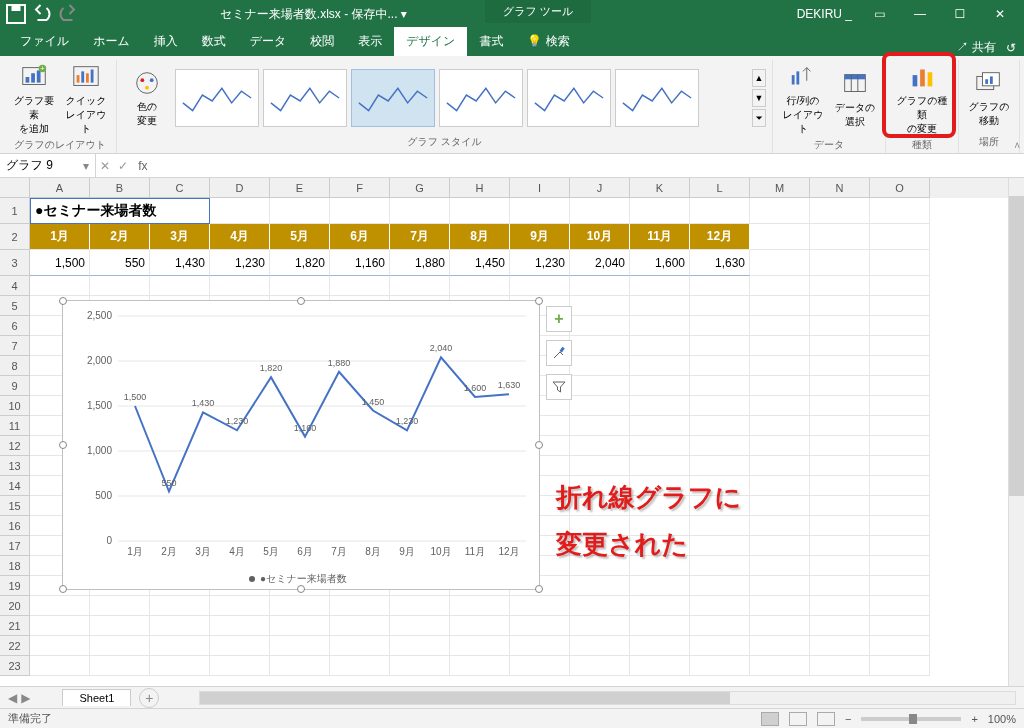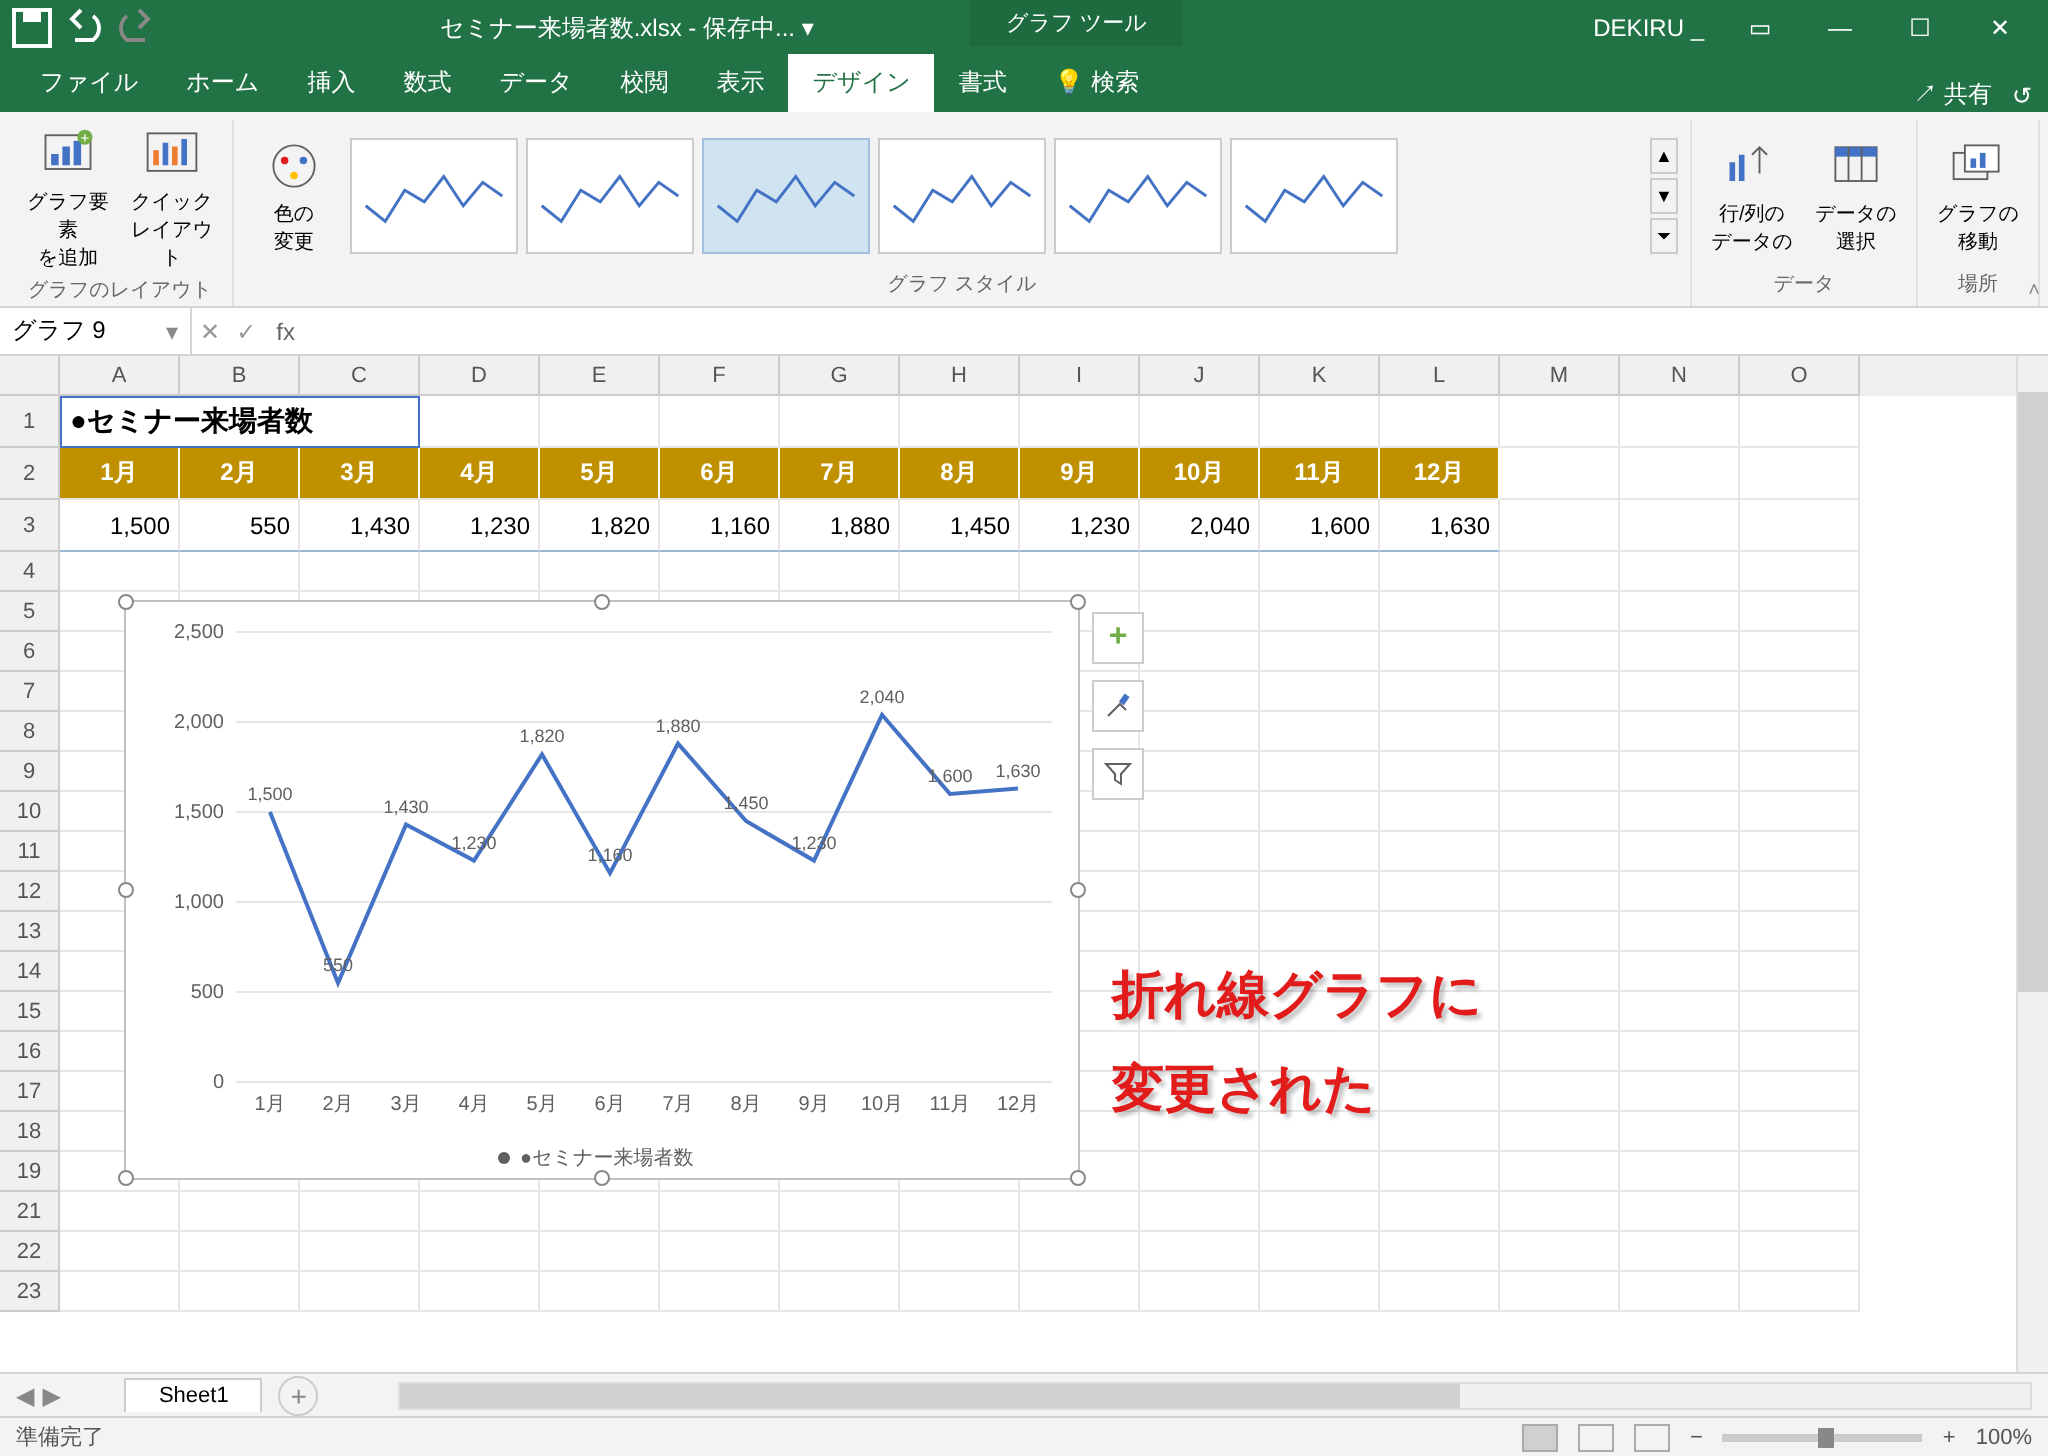--- a/index.html
+++ b/index.html
@@ -216,36 +216,51 @@
 
   <div class="ribbon-group">
     <div class="ribbon-group-row">
       <div class="ribbon-btn">
         <svg viewBox="0 0 32 32">
             <rect x="4" y="14" width="3" height="10" fill="#4472c4"></rect>
             <rect x="9" y="10" width="3" height="14" fill="#4472c4"></rect>
             <path d="M16 10l4-4 4 4M20 6v14" stroke="#606060" fill="none"></path>
           </svg>
         <span style="white-space:pre-line">行/列の
-データの</span>
+レイアウト</span>
       </div>
       <div class="ribbon-btn">
         <svg viewBox="0 0 32 32">
             <rect x="5" y="6" width="22" height="18" fill="none" stroke="#606060"></rect>
             <rect x="5" y="6" width="22" height="5" fill="#4472c4"></rect>
             <line x1="12" y1="6" x2="12" y2="24" stroke="#606060"></line>
             <line x1="19" y1="6" x2="19" y2="24" stroke="#606060"></line>
           </svg>
         <span style="white-space:pre-line">データの
 選択</span>
       </div>
     </div>
     <div class="ribbon-group-label">データ</div>
   </div>
 
+  <div class="ribbon-group" style="position:relative">
+    <div class="ribbon-group-row">
+      <div class="ribbon-btn" style="width:60px">
+        <svg viewBox="0 0 32 32">
+            <rect x="6" y="14" width="5" height="12" fill="#4472c4"></rect>
+            <rect x="14" y="8" width="5" height="18" fill="#ed7d31"></rect>
+            <rect x="22" y="11" width="5" height="15" fill="#ffc000"></rect>
+          </svg>
+        <span style="white-space:pre-line">グラフの種類
+の変更</span>
+      </div>
+    </div>
+    <div class="ribbon-group-label">種類</div>
+    <div class="highlight-box" style="left:-4px;top:-8px;width:74px;height:86px"></div>
+  </div>
 
   <div class="ribbon-group">
     <div class="ribbon-group-row">
       <div class="ribbon-btn">
         <svg viewBox="0 0 32 32">
             <rect x="3" y="9" width="18" height="14" fill="none" stroke="#606060"></rect>
             <rect x="9" y="5" width="18" height="14" fill="#fff" stroke="#606060"></rect>
             <rect x="12" y="12" width="3" height="5" fill="#4472c4"></rect>
             <rect x="17" y="9" width="3" height="8" fill="#4472c4"></rect>
           </svg>
@@ -609,20 +624,38 @@
         <div class="cell" style="width: 60px;"></div>
         <div class="cell" style="width: 60px;"></div>
         <div class="cell" style="width: 60px;"></div>
         <div class="cell" style="width: 60px;"></div>
         <div class="cell" style="width: 60px;"></div>
         <div class="cell" style="width: 60px;"></div>
         <div class="cell" style="width: 60px;"></div>
       </div>
       <div class="row">
         <div class="row-h">19</div>
+        <div class="cell" style="width: 60px;"></div>
+        <div class="cell" style="width: 60px;"></div>
+        <div class="cell" style="width: 60px;"></div>
+        <div class="cell" style="width: 60px;"></div>
+        <div class="cell" style="width: 60px;"></div>
+        <div class="cell" style="width: 60px;"></div>
+        <div class="cell" style="width: 60px;"></div>
+        <div class="cell" style="width: 60px;"></div>
+        <div class="cell" style="width: 60px;"></div>
+        <div class="cell" style="width: 60px;"></div>
+        <div class="cell" style="width: 60px;"></div>
+        <div class="cell" style="width: 60px;"></div>
+        <div class="cell" style="width: 60px;"></div>
+        <div class="cell" style="width: 60px;"></div>
+        <div class="cell" style="width: 60px;"></div>
+      </div>
+      <div class="row">
+        <div class="row-h">20</div>
         <div class="cell" style="width: 60px;"></div>
         <div class="cell" style="width: 60px;"></div>
         <div class="cell" style="width: 60px;"></div>
         <div class="cell" style="width: 60px;"></div>
         <div class="cell" style="width: 60px;"></div>
         <div class="cell" style="width: 60px;"></div>
         <div class="cell" style="width: 60px;"></div>
         <div class="cell" style="width: 60px;"></div>
         <div class="cell" style="width: 60px;"></div>
         <div class="cell" style="width: 60px;"></div>

